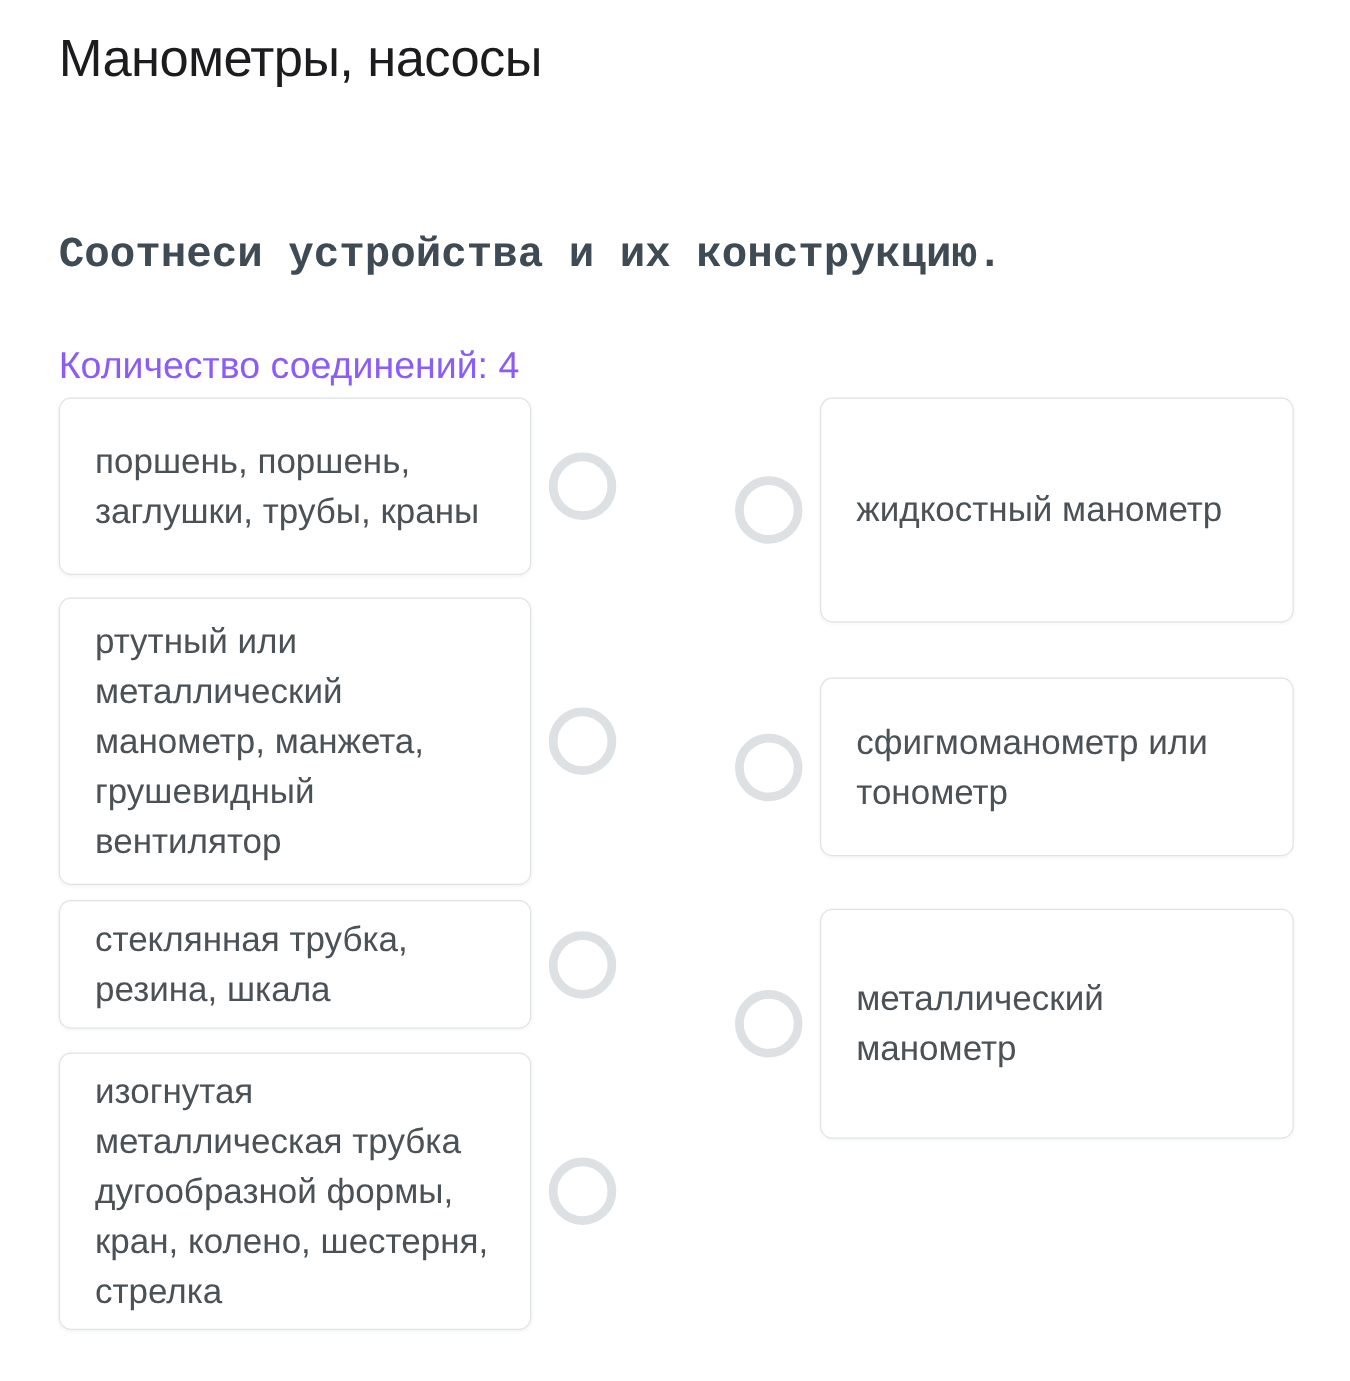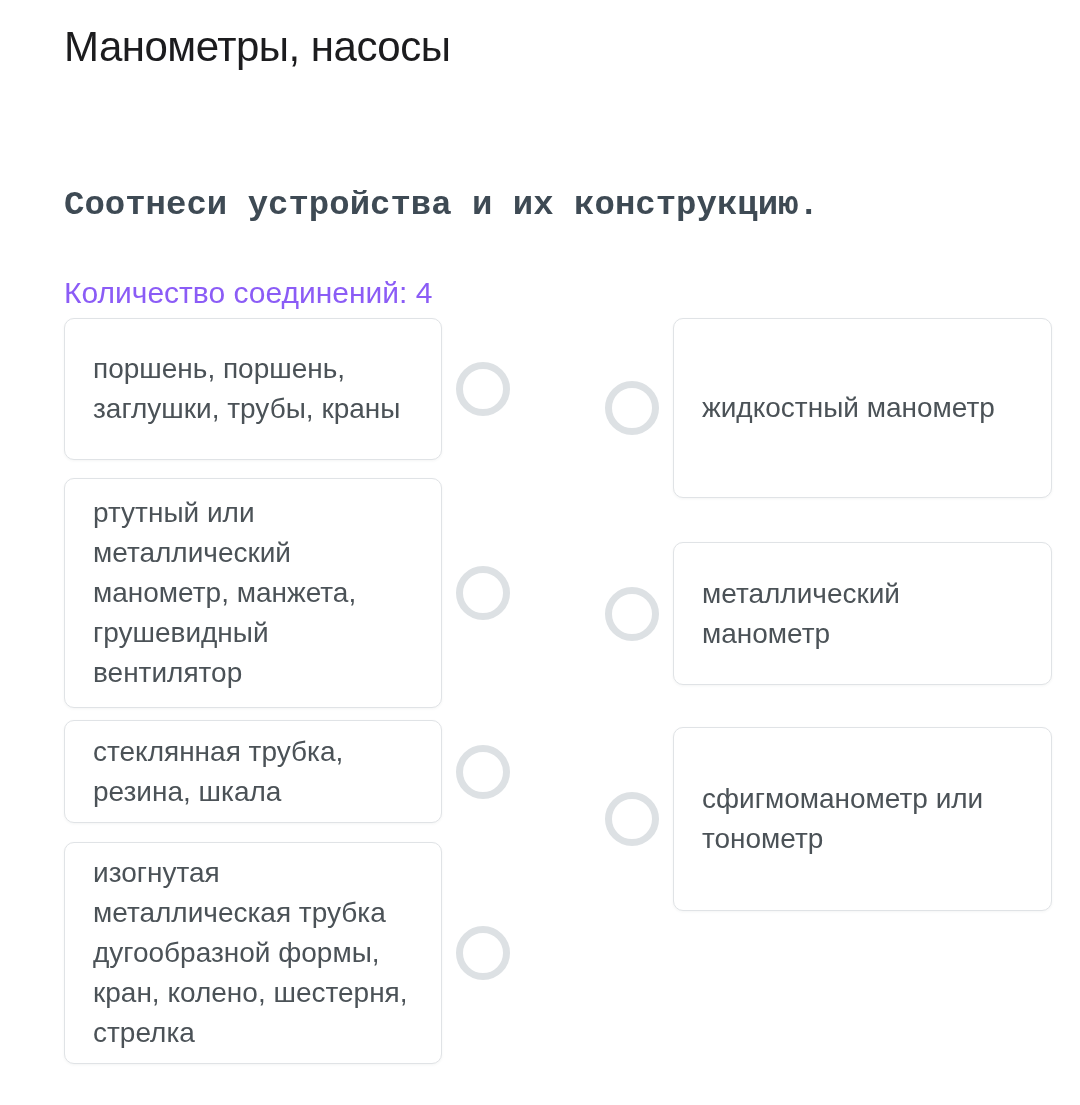--- a/index.html
+++ b/index.html
@@ -6,21 +6,21 @@
   html, body {
     width: 1080px;
     height: 1105px;
     background: #ffffff;
     font-family: "Liberation Sans", "DejaVu Sans", sans-serif;
     overflow: hidden;
   }
   .page {
     width: 1080px;
     height: 1105px;
-    padding-left: 64px;
+    padding-left: 47px;
     padding-right: 40px;
   }
   .page-title {
     padding-top: 22px;
     font-size: 42px;
     line-height: 50px;
     font-weight: 400;
     color: #1c1c1e;
     letter-spacing: -0.5px;
   }
@@ -141,27 +141,27 @@
         <div class="connector"></div>
         <div class="card card-right">
           <div class="card-text">жидкостный манометр</div>
         </div>
       </div>
 
 
       <div class="match-item">
         <div class="connector"></div>
         <div class="card card-right">
-          <div class="card-text">металлический манометр</div>
+          <div class="card-text">сфигмоманометр или тонометр</div>
         </div>
       </div>
 
       <div class="match-item">
         <div class="connector"></div>
         <div class="card card-right">
-          <div class="card-text">сфигмоманометр или тонометр</div>
+          <div class="card-text">металлический манометр</div>
         </div>
       </div>
 
     </div>
 
   </div>
 </div>
 
 </body></html>

